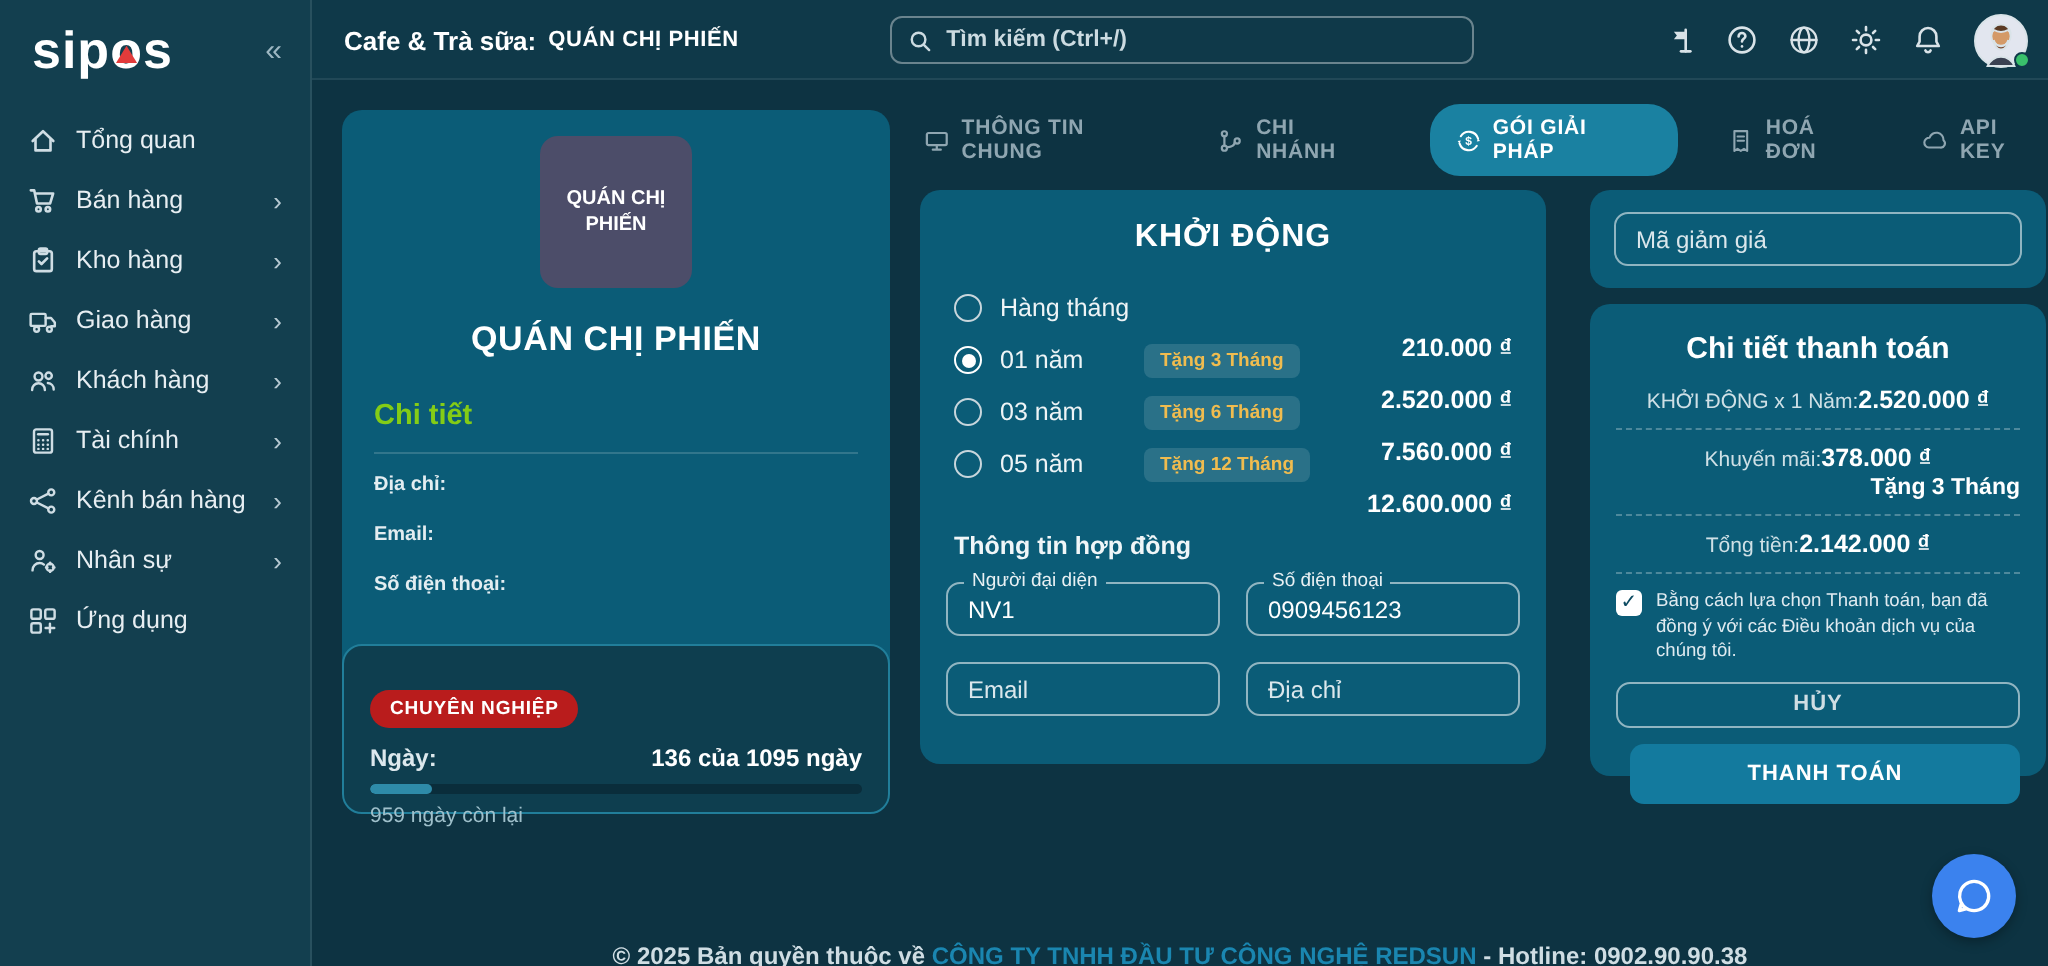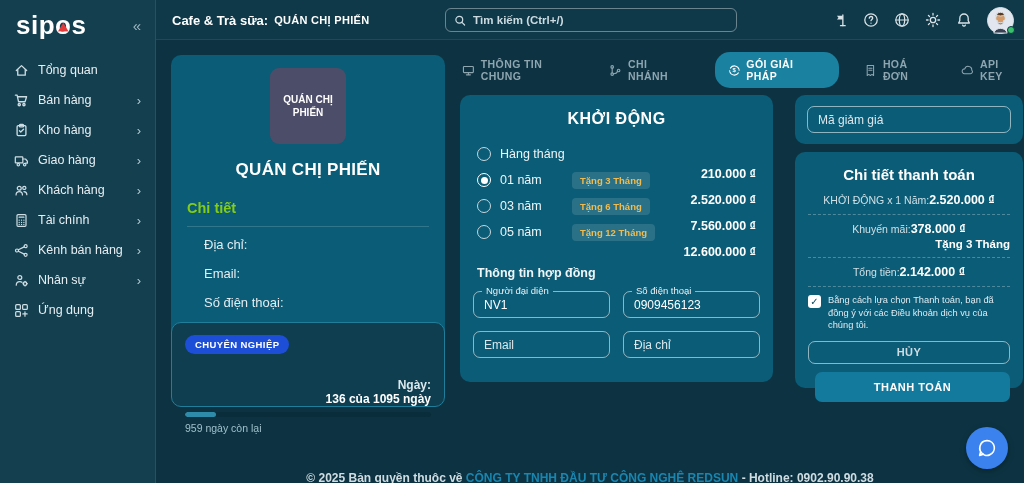--- a/index.html
+++ b/index.html
@@ -53,27 +53,27 @@
 
   
   .card { position:absolute; background:#0b5c77; border-radius:10px; }
   .profile-card { left:15px; top:15px; width:274px; height:305px; }
   .store-avatar { width:76px; height:76px; background:#4c4d69; border-radius:9px; margin:13px auto 0;
     display:flex; flex-direction:column; align-items:center; justify-content:center; color:#fff;
     font-size:10px; font-weight:700; line-height:1.3; }
   .store-name { text-align:center; color:#fff; font-size:17px; font-weight:700; margin-top:16px; letter-spacing:.3px; }
   .details-title { color:#84cc16; font-size:14.5px; font-weight:700; margin:20px 16px 0; }
   .profile-divider { height:1px; background:rgba(255,255,255,.16); margin:10px 16px; }
-  .field-label { color:#e3edf1; font-size:13px; font-weight:400; margin:0 33px 14px; }
+  .field-label { color:#e3edf1; font-size:10px; font-weight:700; margin:0 16px 14px; }
 
   .sub-card { left:15px; top:282px; width:274px; height:85px; background:#0e3e4f;
     border:1px solid #217e9a; }
-  .plan-badge { display:inline-block; background:#1d4ed8; color:#fff; font-size:9.5px; font-weight:700;
-    padding:4px 10px; border-radius:11px; margin:12px 0 0 13px; letter-spacing:.4px; }
-  .days-row { display:flex; justify-content:space-between; margin:24px 13px 0; align-items:flex-end;flex-direction:column; }
+  .plan-badge { display:inline-block; background:#b91c1c; color:#fff; font-size:9.5px; font-weight:700;
+    padding:4px 10px; border-radius:11px; margin:22px 0 0 13px; letter-spacing:.4px; }
+  .days-row { display:flex; justify-content:space-between; margin:8px 13px 0; align-items:center; }
   .days-label { color:#dce8ed; font-size:12px; font-weight:700; }
   .days-value { color:#fff; font-size:12px; font-weight:700; }
   .progress-track { height:5px; background:#0a2d3b; border-radius:3px; margin:6px 13px 0; overflow:hidden; }
   .progress-fill { height:100%; background:#2e8ba9; border-radius:3px; }
   .days-remaining { color:#9fc0cb; font-size:10.5px; margin:5px 13px 0; }
 
   
   .solution-card { left:304px; top:55px; width:313px; height:287px; }
   .plan-title { text-align:center; color:#fff; font-size:16px; font-weight:700; padding-top:15px; letter-spacing:.5px; }
   .options { margin-top:13px; }

